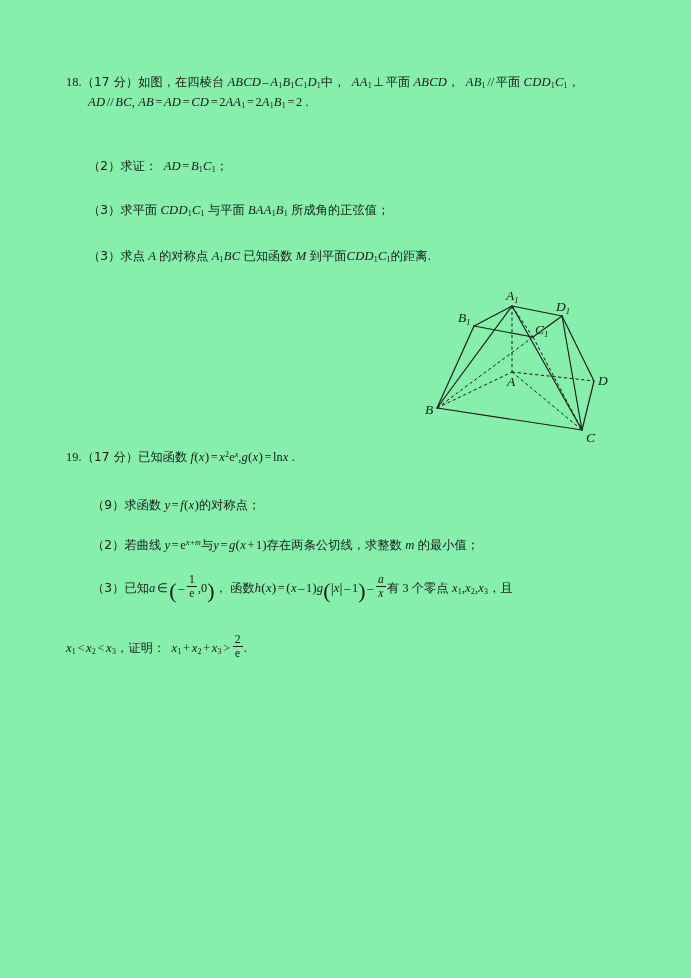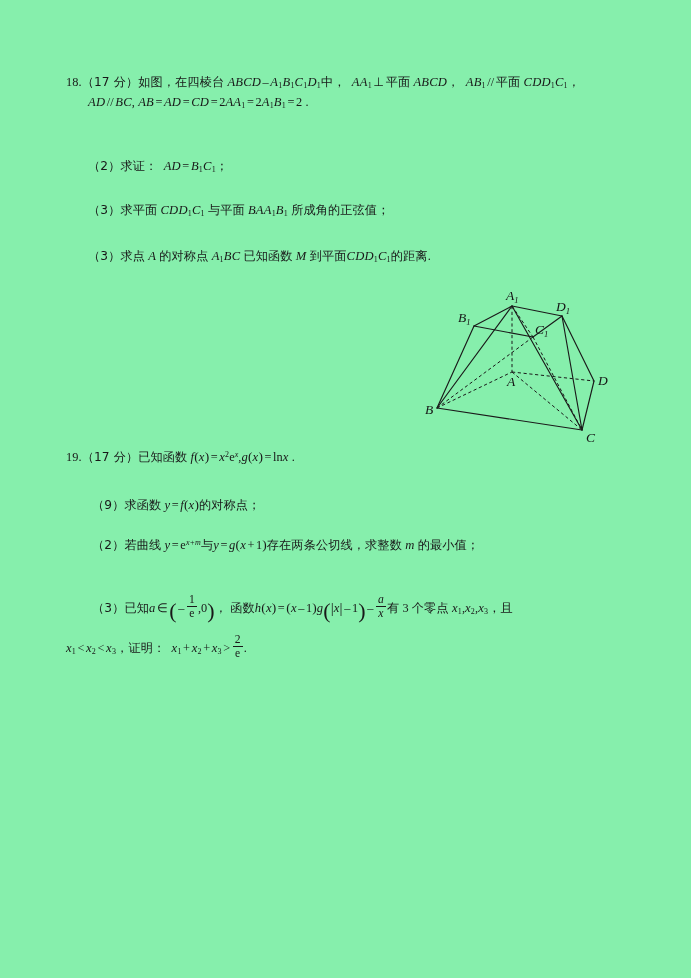--- a/index.html
+++ b/index.html
@@ -230,21 +230,21 @@
   </div>
 
   <div class="qline" style="left:92px; top:498px;">
     <span class="cjk">（9）求函数</span>&nbsp;<i class="v">y</i><span class="op">=</span><i class="v">f</i><span class="paren">(</span><i class="v">x</i><span class="paren">)</span><span class="cjk">的对称点；</span>
   </div>
 
   <div class="qline" style="left:92px; top:538px;text-align:center;">
     <span class="cjk">（2）若曲线</span>&nbsp;<i class="v">y</i><span class="op">=</span><span class="rm">e</span><sup class="sp">x+m</sup><span class="cjk">与</span><i class="v">y</i><span class="op">=</span><i class="v">g</i><span class="paren">(</span><i class="v">x</i><span class="op">+</span><span class="rm">1</span><span class="paren">)</span><span class="cjk">存在两条公切线，求整数</span>&nbsp;<i class="v">m</i>&nbsp;<span class="cjk">的最小值；</span>
   </div>
 
-  <div class="qline" style="left:92px; top:594px;">
+  <div class="qline" style="left:92px; top:574px;">
     <span class="cjk">（3）已知</span><i class="v">a</i><span class="op">∈</span><span class="bigparen">(</span><span class="op">–</span><span class="frac"><span class="n"><span class="rm">1</span></span><span class="d"><span class="rm">e</span></span></span><span class="rm">,</span><span class="rm">0</span><span class="bigparen">)</span><span class="cjk">，</span>&nbsp;<span class="cjk">函数</span><i class="v">h</i><span class="paren">(</span><i class="v">x</i><span class="paren">)</span><span class="op">=</span><span class="paren">(</span><i class="v">x</i><span class="op">–</span><span class="rm">1</span><span class="paren">)</span><i class="v">g</i><span class="bigparen">(</span><span class="absbar">|</span><i class="v">x</i><span class="absbar">|</span><span class="op">–</span><span class="rm">1</span><span class="bigparen">)</span><span class="op">–</span><span class="frac"><span class="n"><i class="v">a</i></span><span class="d"><i class="v">x</i></span></span><span class="cjk">有</span>&nbsp;<span class="rm">3</span>&nbsp;<span class="cjk">个零点</span>&nbsp;<i class="v">x<sub class="sn">1</sub></i><span class="rm">,</span><i class="v">x<sub class="sn">2</sub></i><span class="rm">,</span><i class="v">x<sub class="sn">3</sub></i><span class="cjk">，且</span>
   </div>
 
   <div class="qline" style="left:66px; top:634px;">
     <i class="v">x<sub class="sn">1</sub></i><span class="op">&lt;</span><i class="v">x<sub class="sn">2</sub></i><span class="op">&lt;</span><i class="v">x<sub class="sn">3</sub></i><span class="cjk">，证明：</span>&nbsp;&nbsp;<i class="v">x<sub class="sn">1</sub></i><span class="op">+</span><i class="v">x<sub class="sn">2</sub></i><span class="op">+</span><i class="v">x<sub class="sn">3</sub></i><span class="op">&gt;</span><span class="frac"><span class="n"><span class="rm">2</span></span><span class="d"><span class="rm">e</span></span></span><span class="rm">.</span>
   </div>
 
 
 </div>
 

